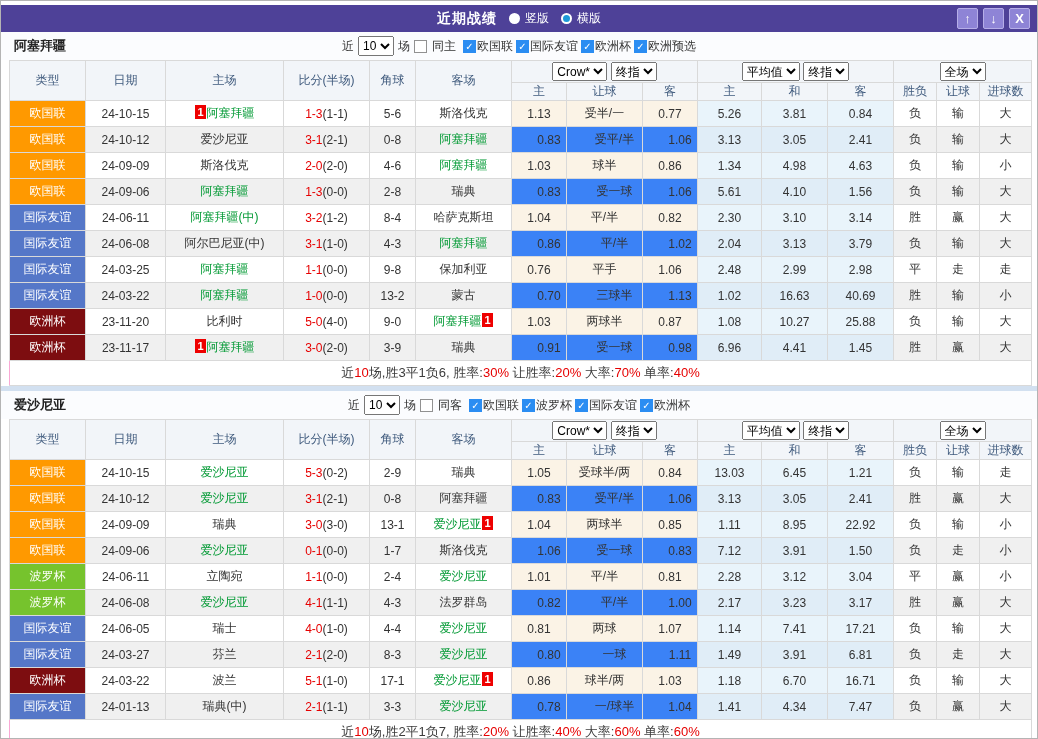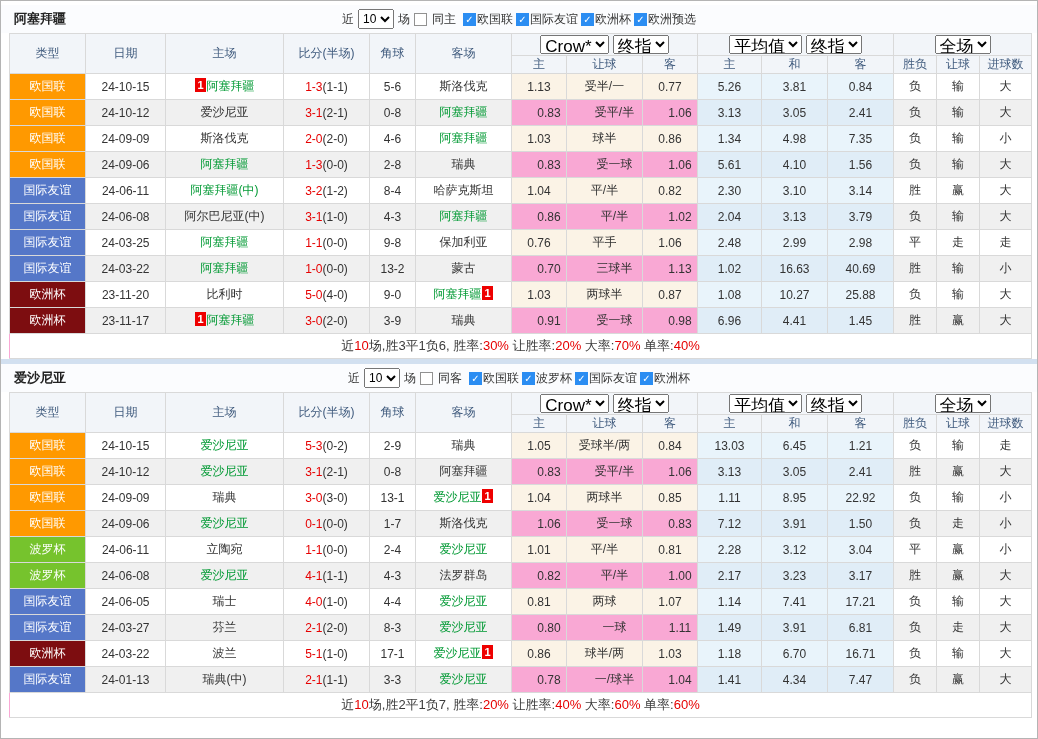--- a/index.html
+++ b/index.html
@@ -41,25 +41,25 @@
   }
   .cb.on { background:#2b8df2; border-color:#2b8df2; color:#fff; font-weight:bold; }
   .league-filters { display:inline-flex; align-items:center; }
   .league-filters label { display:inline-flex; align-items:center; margin-left:3px; cursor:pointer; }
   
   table.matches { width:1022px; margin:0 8px; border-collapse:collapse; table-layout:fixed; text-align:center; }
   table.matches th, table.matches td { border:1px solid #d9d9d9; padding:0; overflow:hidden; white-space:nowrap; }
   table.matches thead th { background:#f2f5f9; color:#3f5a7d; font-weight:normal; font-size:12px; }
   table.matches thead tr.hrow1 th { height:22px; }
   table.matches thead tr.hrow2 th { height:16px; }
-  table.matches thead select { font-size:17px; height:19px; max-width:95%; }
+  table.matches thead select { font-size:12px; height:19px; max-width:95%; }
   table.matches tbody td { height:26px; font-size:12px; color:#333; background:#fff; }
   table.matches tbody tr.alt td { background:#f0f0f0; }
   table.matches tbody td.odds { background:#fbf3e6; }
-  table.matches tbody tr.alt td.odds { background:#f9a8d4;padding-left:20px; }
+  table.matches tbody tr.alt td.odds { background:#3b82f6;padding-left:20px; }
   table.matches tbody td.avg { background:#e9f4fb; }
   table.matches tbody tr.alt td.avg { background:#e0edf7; }
   td.lg { color:#fff !important; }
   td.lg-orange { background:#ff9900 !important; }
   td.lg-blue { background:#5577c8 !important; }
   td.lg-maroon { background:#7d0d10 !important; }
   td.lg-green { background:#76c32d !important; }
   .tg { color:#009933; }
   .badge {
     display:inline-block; background:#ee0000; color:#fff; font-size:11px; font-weight:bold;
@@ -74,20 +74,40 @@
   tr.summary .red { color:#e60000; }
   tr.summary .blk { color:#3c3c3c; }
   .sep { height:5px; background:#d2e0f0; }
 </style>
 </head>
 <body>
 
 <div class="window">
   <div class="top-strip"></div>
 
+  <div class="titlebar">
+    <div class="title-center">
+      <span class="title-text">近期战绩</span>
+      <span class="radio-group">
+        <span class="radio"></span>
+        <span>竖版</span>
+      </span>
+      <span class="radio-group">
+        <span class="radio sel">
+            <span class="dot"></span>
+          </span>
+        <span>横版</span>
+      </span>
+    </div>
+    <div class="tb-buttons">
+      <div class="tb-btn">↑</div>
+      <div class="tb-btn">↓</div>
+      <div class="tb-btn">X</div>
+    </div>
+  </div>
 
   <div id="section-0">
     <div class="section-head">
       <span class="team-name">阿塞拜疆</span>
       <span class="filters">
         <span>近</span>
         <select><option>10</option></select>
         <span>场</span>
         <span class="cb"></span>
         <span>同主</span>
@@ -201,21 +221,21 @@
             <td>24-09-09</td>
             <td class="team"><span>斯洛伐克</span></td>
             <td><span class="sc-full">2-0</span><span class="sc-half">(2-0)</span></td>
             <td>4-6</td>
             <td class="team"><span class="tg">阿塞拜疆</span></td>
             <td class="odds">1.03</td>
             <td class="odds">球半</td>
             <td class="odds">0.86</td>
             <td class="avg">1.34</td>
             <td class="avg">4.98</td>
-            <td class="avg">7.35</td>
+            <td class="avg">4.63</td>
             <td class="t-b">负</td>
             <td class="t-b">输</td>
             <td class="t-b">小</td>
           </tr>
           <tr class="alt">
             <td class="lg lg-orange">欧国联</td>
             <td>24-09-06</td>
             <td class="team"><span class="tg">阿塞拜疆</span></td>
             <td><span class="sc-full">1-3</span><span class="sc-half">(0-0)</span></td>
             <td>2-8</td>

